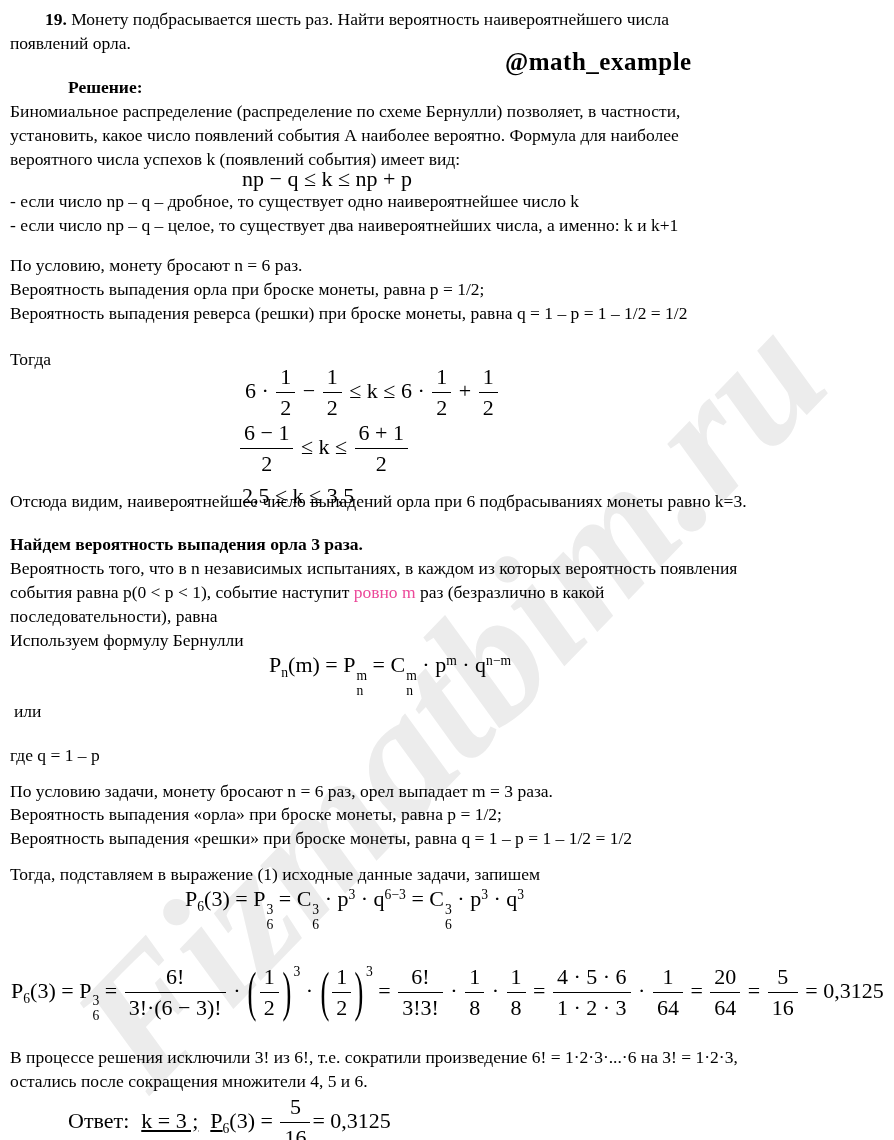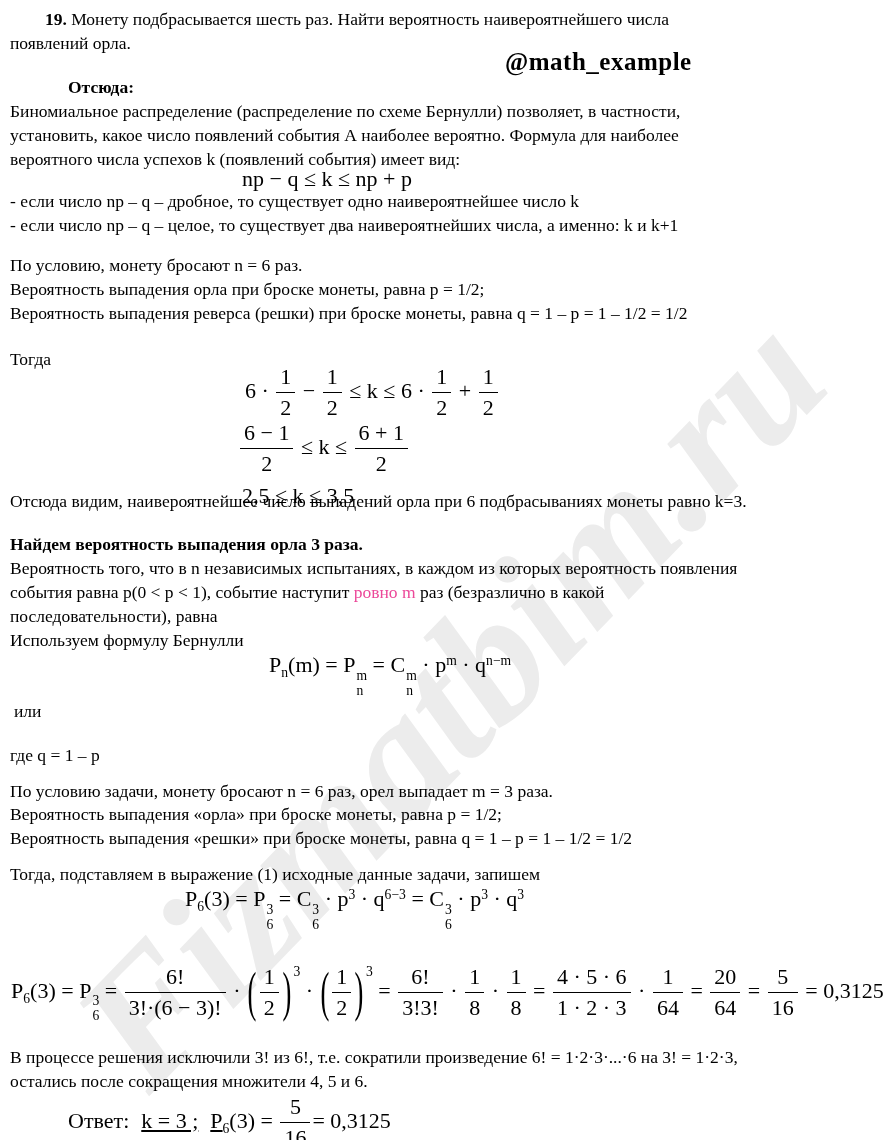--- a/index.html
+++ b/index.html
@@ -36,21 +36,21 @@
 
 <div class="page">
 
   <div class="wm">Fizmatbim.ru</div>
 
   <div class="l" style="top:8px;left:45px"><span class="b">19.</span><span> Монету подбрасывается шесть раз. Найти вероятность наивероятнейшего числа</span></div>
   <div class="l" style="top:32px;left:10px">появлений орла.</div>
 
   <div class="l handle" style="top:46px;left:505px">@math_example</div>
 
-  <div class="l b" style="top:76px;left:68px">Отсюда:</div>
+  <div class="l b" style="top:76px;left:68px">Решение:</div>
 
   <div class="l" style="top:100px;left:10px">Биномиальное распределение (распределение по схеме Бернулли) позволяет, в частности,</div>
   <div class="l" style="top:124px;left:10px">установить, какое число появлений события А наиболее вероятно. Формула для наиболее</div>
   <div class="l" style="top:148px;left:10px">вероятного числа успехов k (появлений события) имеет вид:</div>
 
   <div class="feq" style="top:166px;left:242px">np − q ≤ k ≤ np + p</div>
 
   <div class="l" style="top:190px;left:10px">- если число np – q – дробное, то существует одно наивероятнейшее число k</div>
   <div class="l" style="top:214px;left:10px">- если число np – q – целое, то существует два наивероятнейших числа, а именно: k и k+1</div>
 

